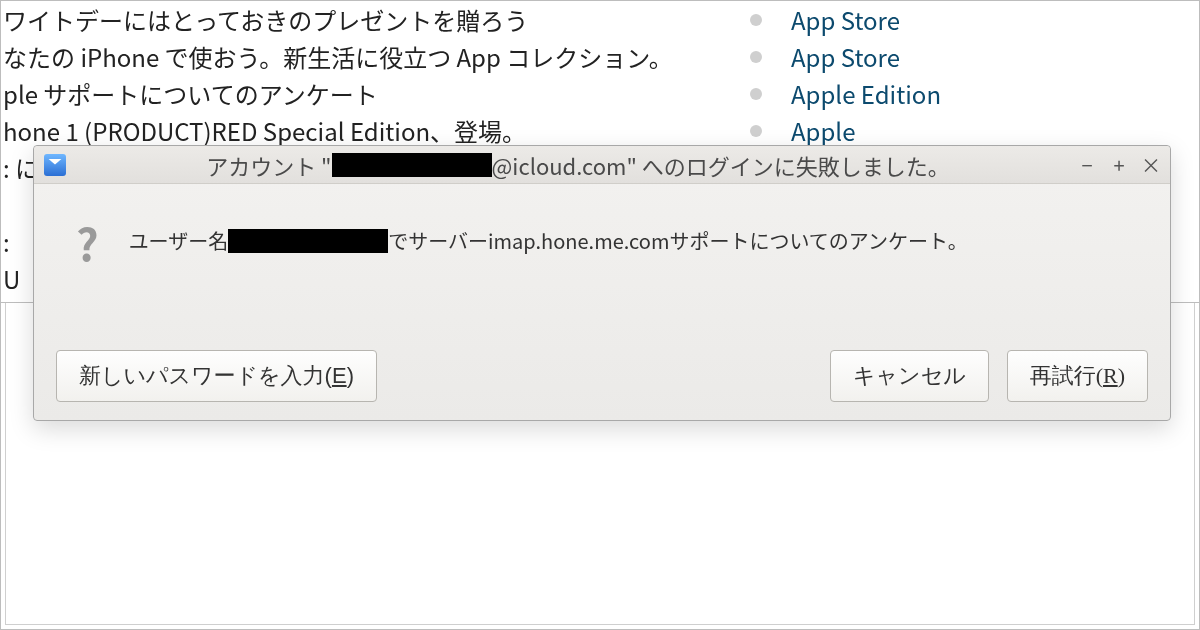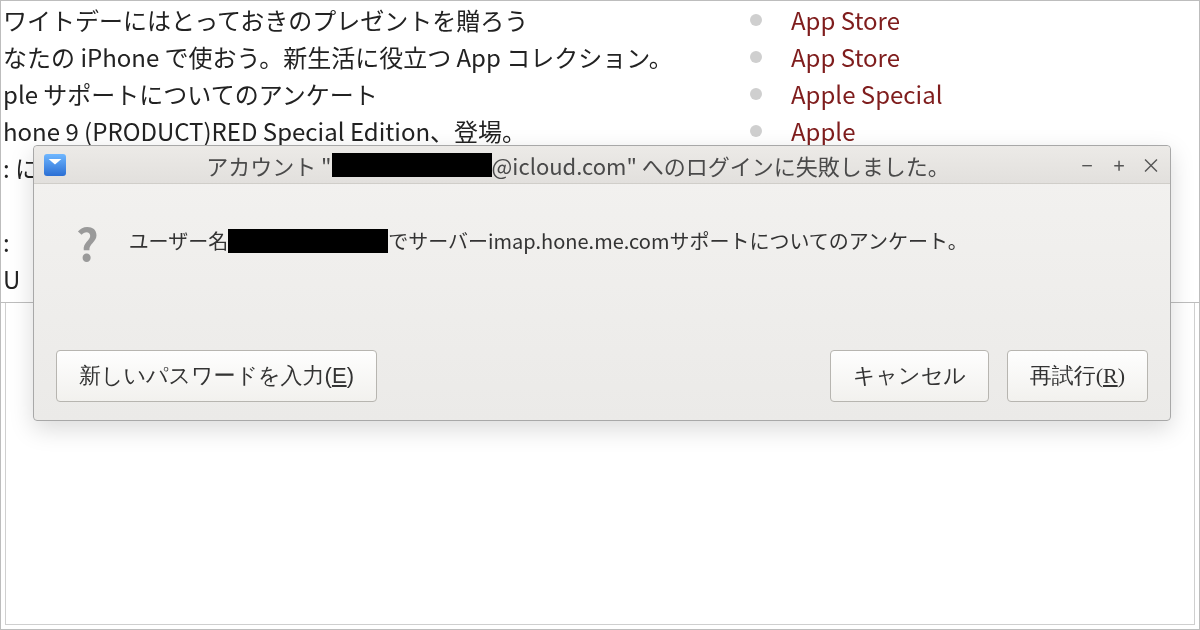--- a/index.html
+++ b/index.html
@@ -47,21 +47,21 @@
   }
   .mail-dot::before {
     content: "";
     width: 12px; height: 12px;
     border-radius: 50%;
     background: #cfcfcf;
   }
   .mail-sender {
     flex: 1;
     font-size: 24px;
-    color: #7f1d1d;
+    color: #0c4a6e;
     display: flex;
     align-items: center;
     gap: 0;
   }
   .redact {
     display: inline-block;
     background: #000;
     height: 24px;
     vertical-align: middle;
   }
@@ -191,24 +191,24 @@
       <div class="mail-sender">App Store</div>
     </div>
     <div class="mail-row">
       <div class="mail-subject">なたの iPhone で使おう。新生活に役立つ App コレクション。</div>
       <div class="mail-dot"></div>
       <div class="mail-sender">App Store</div>
     </div>
     <div class="mail-row">
       <div class="mail-subject">ple サポートについてのアンケート</div>
       <div class="mail-dot"></div>
-      <div class="mail-sender">Apple Special</div>
-    </div>
-    <div class="mail-row">
-      <div class="mail-subject">hone 9 (PRODUCT)RED Special Edition、登場。</div>
+      <div class="mail-sender">Apple Edition</div>
+    </div>
+    <div class="mail-row">
+      <div class="mail-subject">hone 1 (PRODUCT)RED Special Edition、登場。</div>
       <div class="mail-dot"></div>
       <div class="mail-sender">Apple</div>
     </div>
     <div class="mail-row">
       <div class="mail-subject">: にんじんについて</div>
       <div class="mail-dot"></div>
       <div class="mail-sender">
         <span class="redact w1"></span>
           <span>@docomo.ne.jp</span>
       </div>

